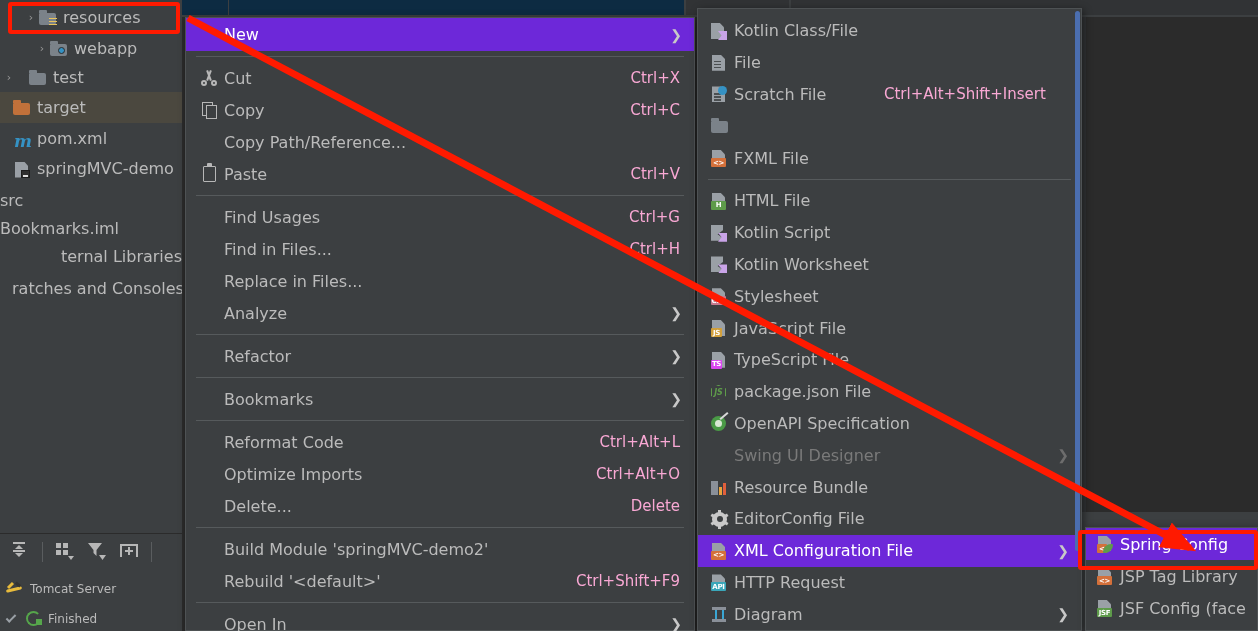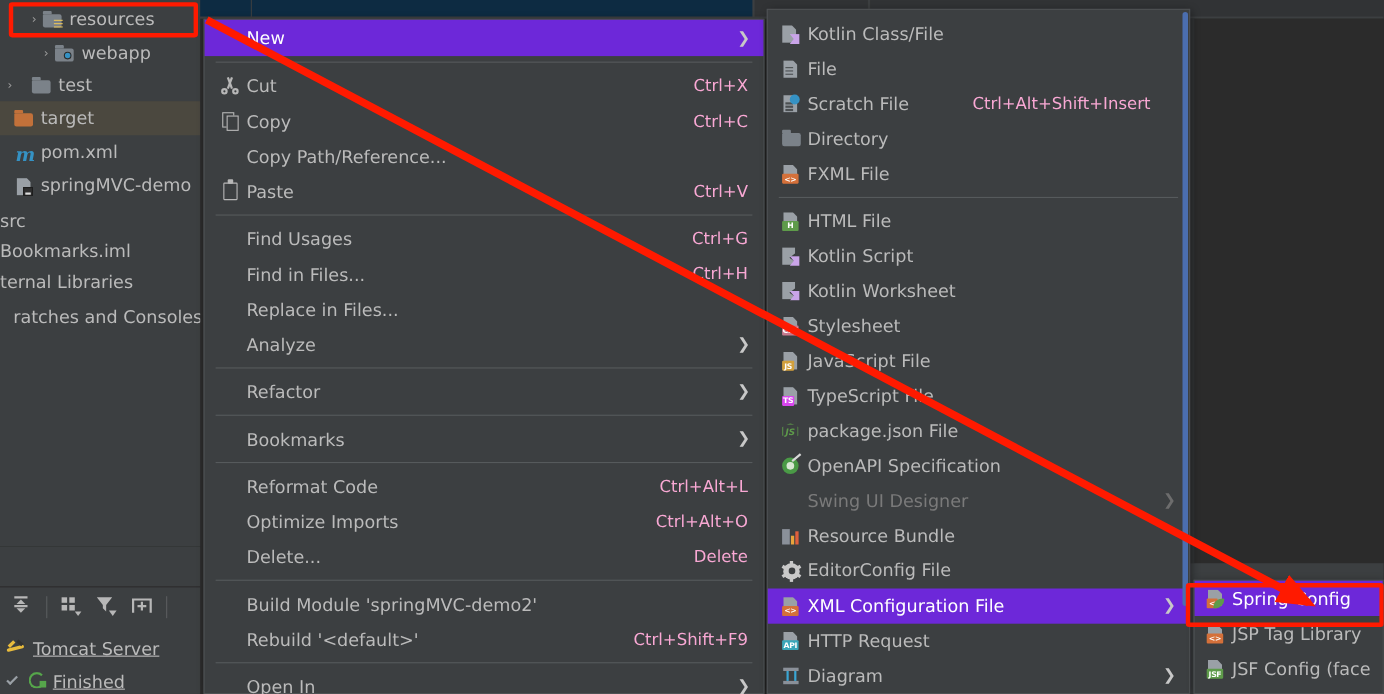--- a/index.html
+++ b/index.html
@@ -61,21 +61,21 @@
     border:1px solid #1d1d1d; }
   .ic-doc-badge::after { content:""; position:absolute; left:1px; top:4px; width:5px; height:2px; background:#ddd; }
 
   
   .panel-divider { position:absolute; left:0; width:182px; height:1px; background:#2b2b2b; }
   .run-panel { position:absolute; left:0; top:497px; width:182px; height:134px; background:#3c3f41; }
   .run-toolbar { position:absolute; left:0; top:38px; width:182px; height:34px;
     display:flex; align-items:center; }
   .rt-sep { width:1px; height:20px; background:#5a5d5f; margin:0 6px; }
   .rt-btn { width:28px; height:26px; position:relative; margin-left:4px; }
-  .run-node { position:absolute; display:flex; align-items:center; font-size:16px; white-space:nowrap;text-decoration:underline; }
+  .run-node { position:absolute; display:flex; align-items:center; font-size:12px; white-space:nowrap; }
   .run-node .rn-ic { width:26px; flex:0 0 26px; position:relative; height:20px; }
   .tomcat-ic { position:absolute; left:2px; top:3px; width:18px; height:14px; }
   .tomcat-ic span { position:absolute; background:#e8bb3c; }
   .tomcat-ic .t1 { left:0; top:6px; width:16px; height:3px; transform:rotate(-14deg); border-radius:2px; }
   .tomcat-ic .t2 { left:1px; top:2px; width:7px; height:3px; transform:rotate(-45deg); }
   .tomcat-ic .t3 { left:9px; top:1px; width:6px; height:3px; transform:rotate(40deg); background:#333; }
   .refresh-ic { position:absolute; left:4px; top:2px; width:15px; height:15px;
     border:2.5px solid #56a64b; border-radius:50%; border-right-color:transparent; }
   .refresh-ic::after { content:""; position:absolute; right:-3px; bottom:-1px; width:6px; height:6px; background:#56a64b; }
   .check-ic { position:absolute; left:2px; top:6px; width:10px; height:5px;
@@ -303,21 +303,21 @@
       </span>
       <span class="tw-label">springMVC-demo</span>
     </div>
 
     <div class="tree-row" style="top:185px;padding-left:0px;">
       <span class="tw-label">src</span>
     </div>
     <div class="tree-row" style="top:213px;padding-left:0px;">
       <span class="tw-label">Bookmarks.iml</span>
     </div>
-    <div class="tree-row" style="top:241px;padding-left:0px;">
+    <div class="tree-row" style="top:241px;padding-left:0px;justify-content:flex-end;">
       <span class="tw-label">ternal Libraries</span>
     </div>
     <div class="tree-row" style="top:273px;padding-left:0px;margin-left:12px;">
       <span class="tw-label">ratches and Consoles</span>
     </div>
   </div>
 
   <div class="panel-divider" style="top:497px;"></div>
 
   <div class="run-panel">
@@ -536,21 +536,20 @@
         </span>
       </span>
       <span class="mi-label" style="flex:0 0 auto;min-width:150px;">Scratch File</span>
       <span class="mi-accel">Ctrl+Alt+Shift+Insert</span>
     </div>
 
     <div class="mi">
       <span class="mi-ic">
         <span class="ic-folder" style="left:3px;top:5px;"></span>
       </span>
-      <span class="mi-label">Directory</span>
     </div>
 
     <div class="mi">
       <span class="mi-ic">
         <span class="ftype">
             <span class="pg"></span>
             <span class="bd bd-fxml">&lt;&gt;</span>
           </span>
       </span>
       <span class="mi-label">FXML File</span>

